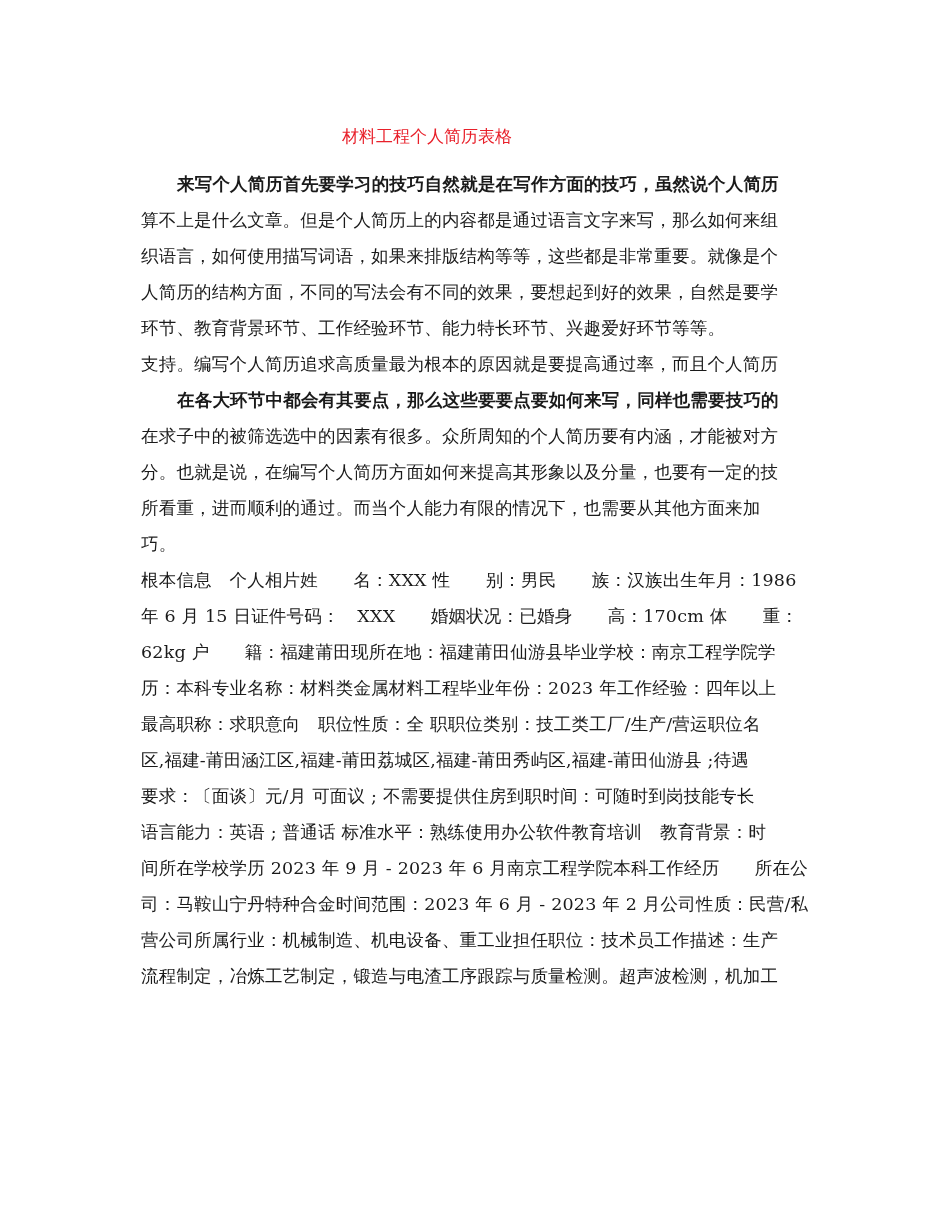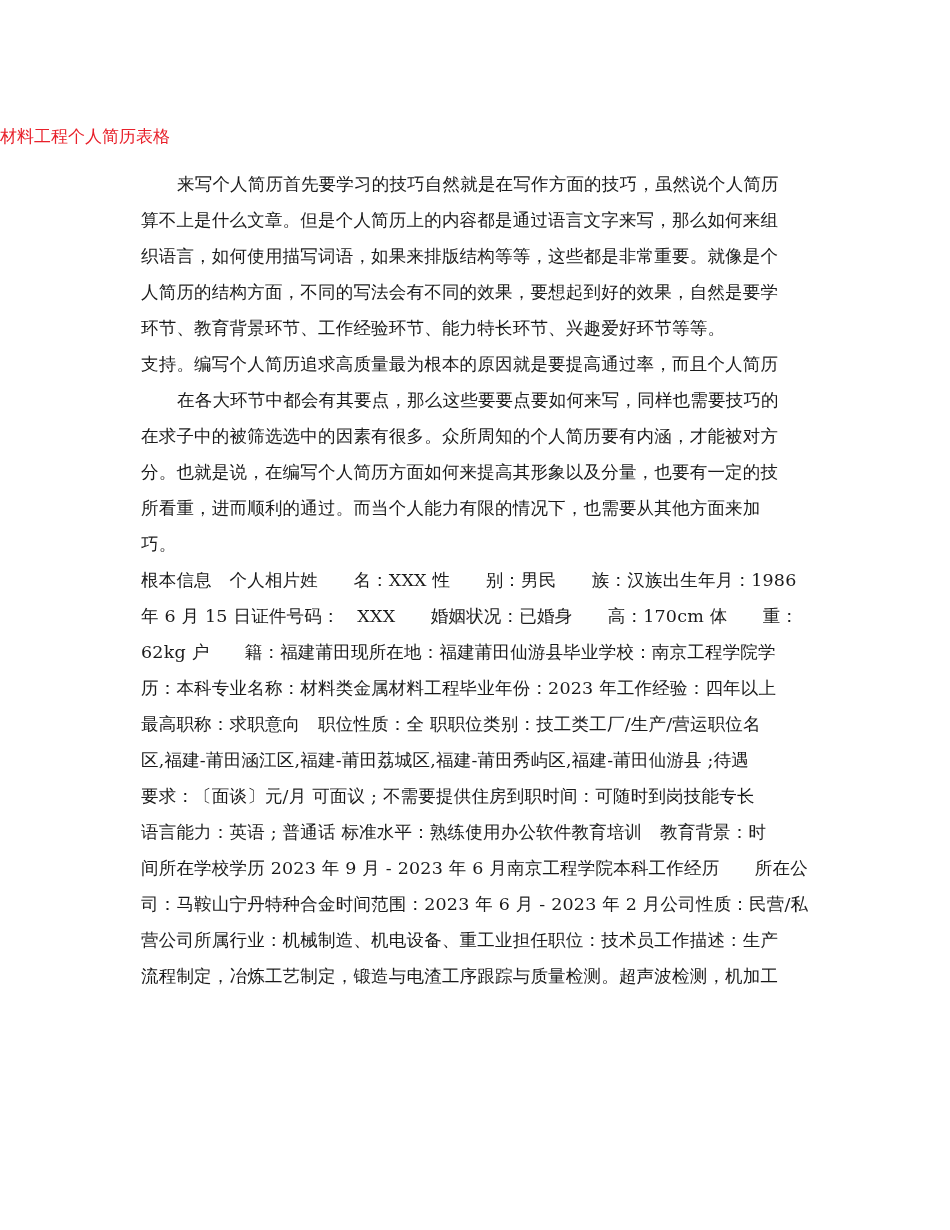--- a/index.html
+++ b/index.html
@@ -21,21 +21,21 @@
       top: 0;
       width: 950px;
       height: 1230px;
       background: #ffffff;
     }
     .title {
       position: absolute;
       top: 124px;
       left: 0;
       width: 854px;
-      text-align: left;
+      text-align: center;
       font-size: 17px;
       line-height: 24px;
       color: #e8202a;
       letter-spacing: 0px;
     }
     .body {
       position: absolute;
       left: 141px;
       top: 166px;
       width: 680px;
@@ -43,20 +43,21 @@
     .line {
       height: 36px;
       line-height: 36px;
       font-size: 17.5px;
       white-space: nowrap;
       overflow: visible;
       letter-spacing: 0.2px;
     }
     .indent {
       padding-left: 36px;
+      font-weight: bold;
     }
   </style>
 </head>
 <body>
 
 <div class="page">
   <div class="title">材料工程个人简历表格</div>
 
   <div class="body">
 

